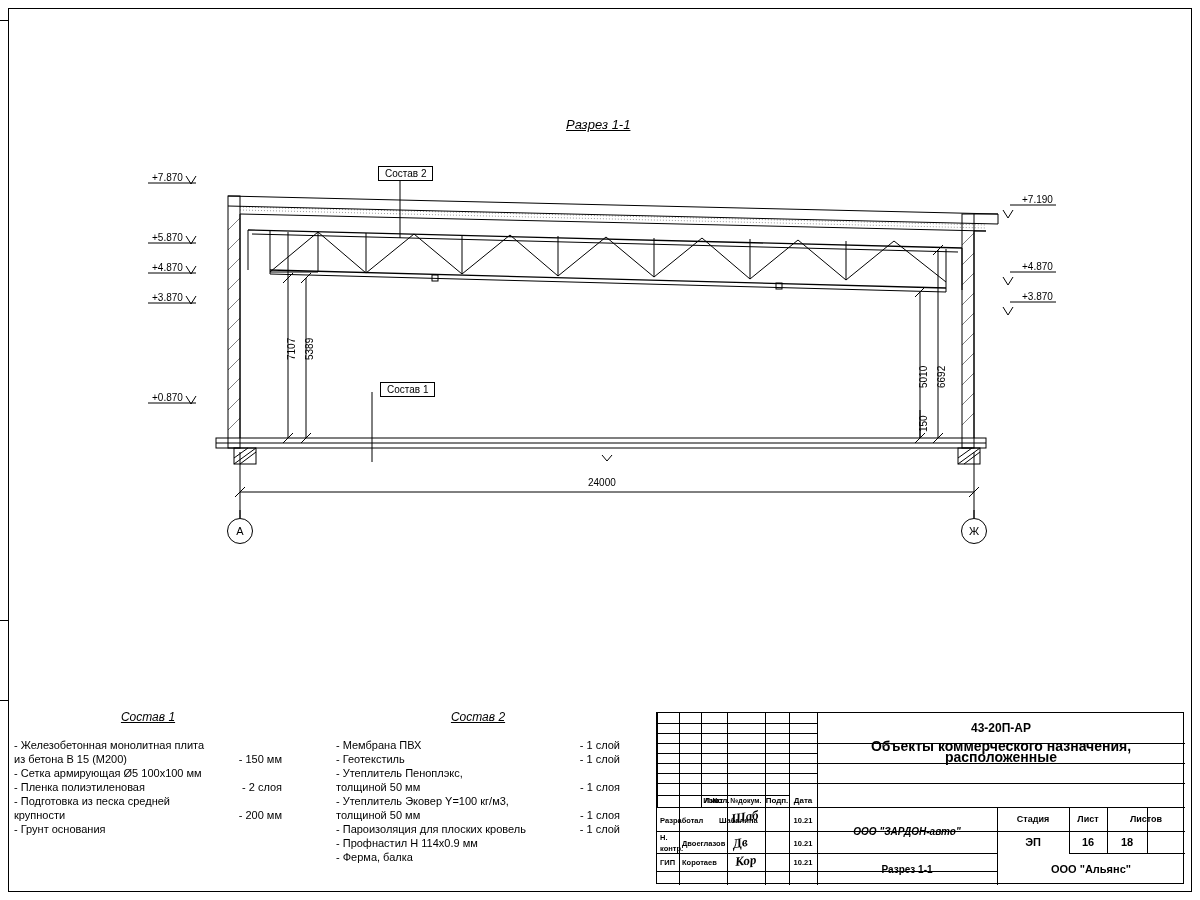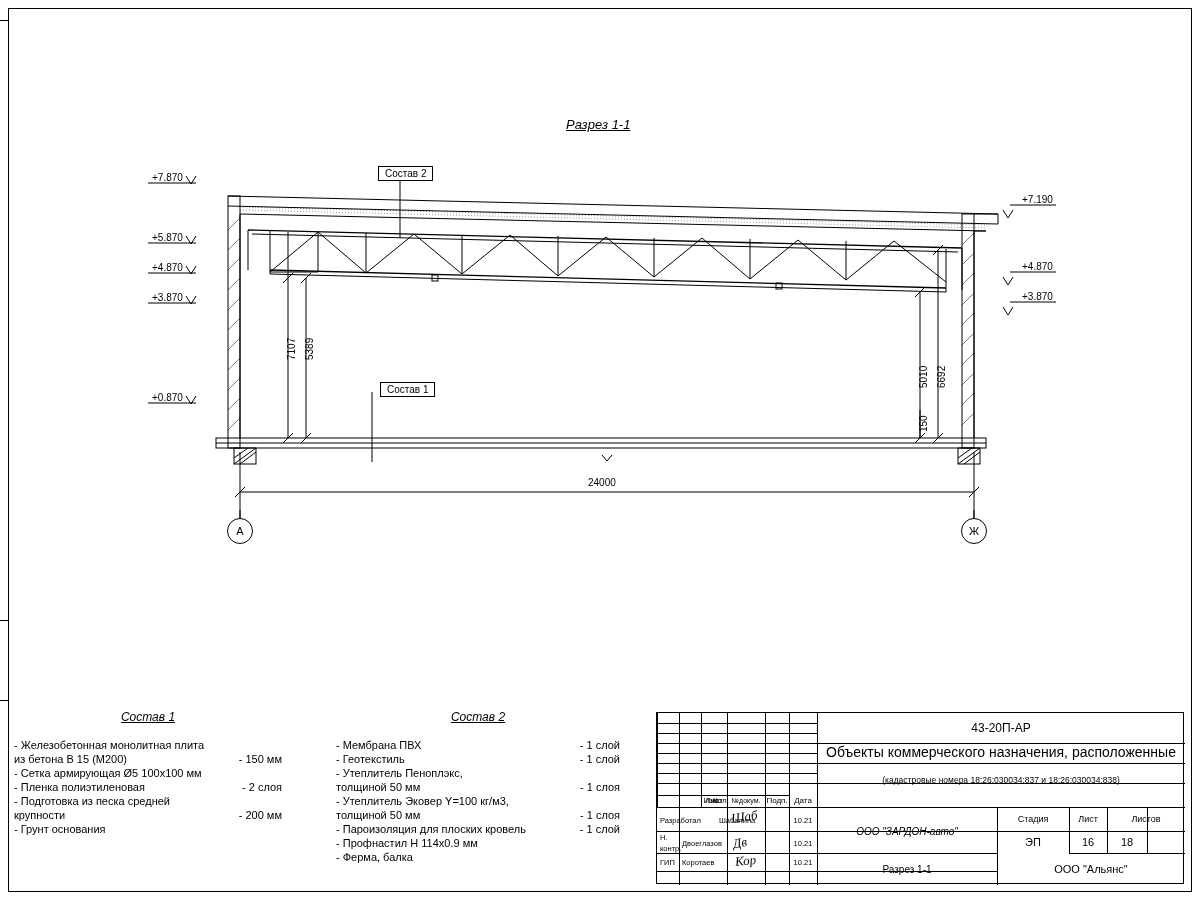--- a/index.html
+++ b/index.html
@@ -51,21 +51,21 @@
     font-style:italic;text-decoration:underline;font-size:12px;
     text-align:center;margin-bottom:14px;
   }
   .spec-row{position:relative;white-space:nowrap;}
   .spec-row .qty{position:absolute;right:0;top:0;}
   .spec-wrap{position:relative;}
 
   
   .stamp{
     position:absolute;left:656px;top:712px;width:528px;height:172px;
-    border:1px solid #000;box-sizing:border-box;font-size:9px;
+    border:1px solid #000;box-sizing:border-box;font-size:9px;font-weight:bold;
   }
   .vline{position:absolute;width:1px;background:#000;}
   .hline{position:absolute;height:1px;background:#000;}
   .ctext{
     position:absolute;display:flex;align-items:center;justify-content:center;
     text-align:center;box-sizing:border-box;line-height:11px;
   }
   .ltext{
     position:absolute;display:flex;align-items:center;
     box-sizing:border-box;padding-left:3px;line-height:11px;
@@ -313,21 +313,20 @@
 
   <div class="vline" style="left:0;top:0;height:94px;"></div>
   <div class="hline" style="left:0;top:10px;width:160px;"></div>
   <div class="hline" style="left:0;top:20px;width:160px;"></div>
   <div class="hline" style="left:0;top:40px;width:160px;"></div>
   <div class="hline" style="left:0;top:60px;width:160px;"></div>
 
   <div class="ctext" style="left:160px;top:0;width:368px;height:30px;font-size:12px;">43-20П-АР</div>
 
   <div class="ctext" style="left:160px;top:32px;width:368px;height:14px;font-size:14px;">Объекты коммерческого назначения, расположенные</div>
-  <div class="ctext" style="left:160px;top:60px;width:368px;height:14px;font-size:8.5px;">(кадастровые номера 18:26:030034:837 и 18:26:030034:838)</div>
 
   <div class="ctext" style="left:0;top:80px;width:22px;height:14px;font-size:8px;margin-left:44px;">Изм.</div>
   <div class="ctext" style="left:22px;top:80px;width:22px;height:14px;font-size:8px;padding-left:42px;">Кол.</div>
   <div class="ctext" style="left:44px;top:80px;width:26px;height:14px;font-size:8px;">Лист</div>
   <div class="ctext" style="left:70px;top:80px;width:38px;height:14px;font-size:7px;">№докум.</div>
   <div class="ctext" style="left:108px;top:80px;width:24px;height:14px;font-size:8px;">Подп.</div>
   <div class="ctext" style="left:132px;top:80px;width:28px;height:14px;font-size:8px;">Дата</div>
 
   <div class="ltext" style="left:0;top:96px;width:22px;height:22px;font-size:7.5px;">Разработал</div>
   <div class="ltext" style="left:22px;top:96px;width:48px;height:22px;font-size:7.5px;padding-left:40px;">Шабалина</div>

